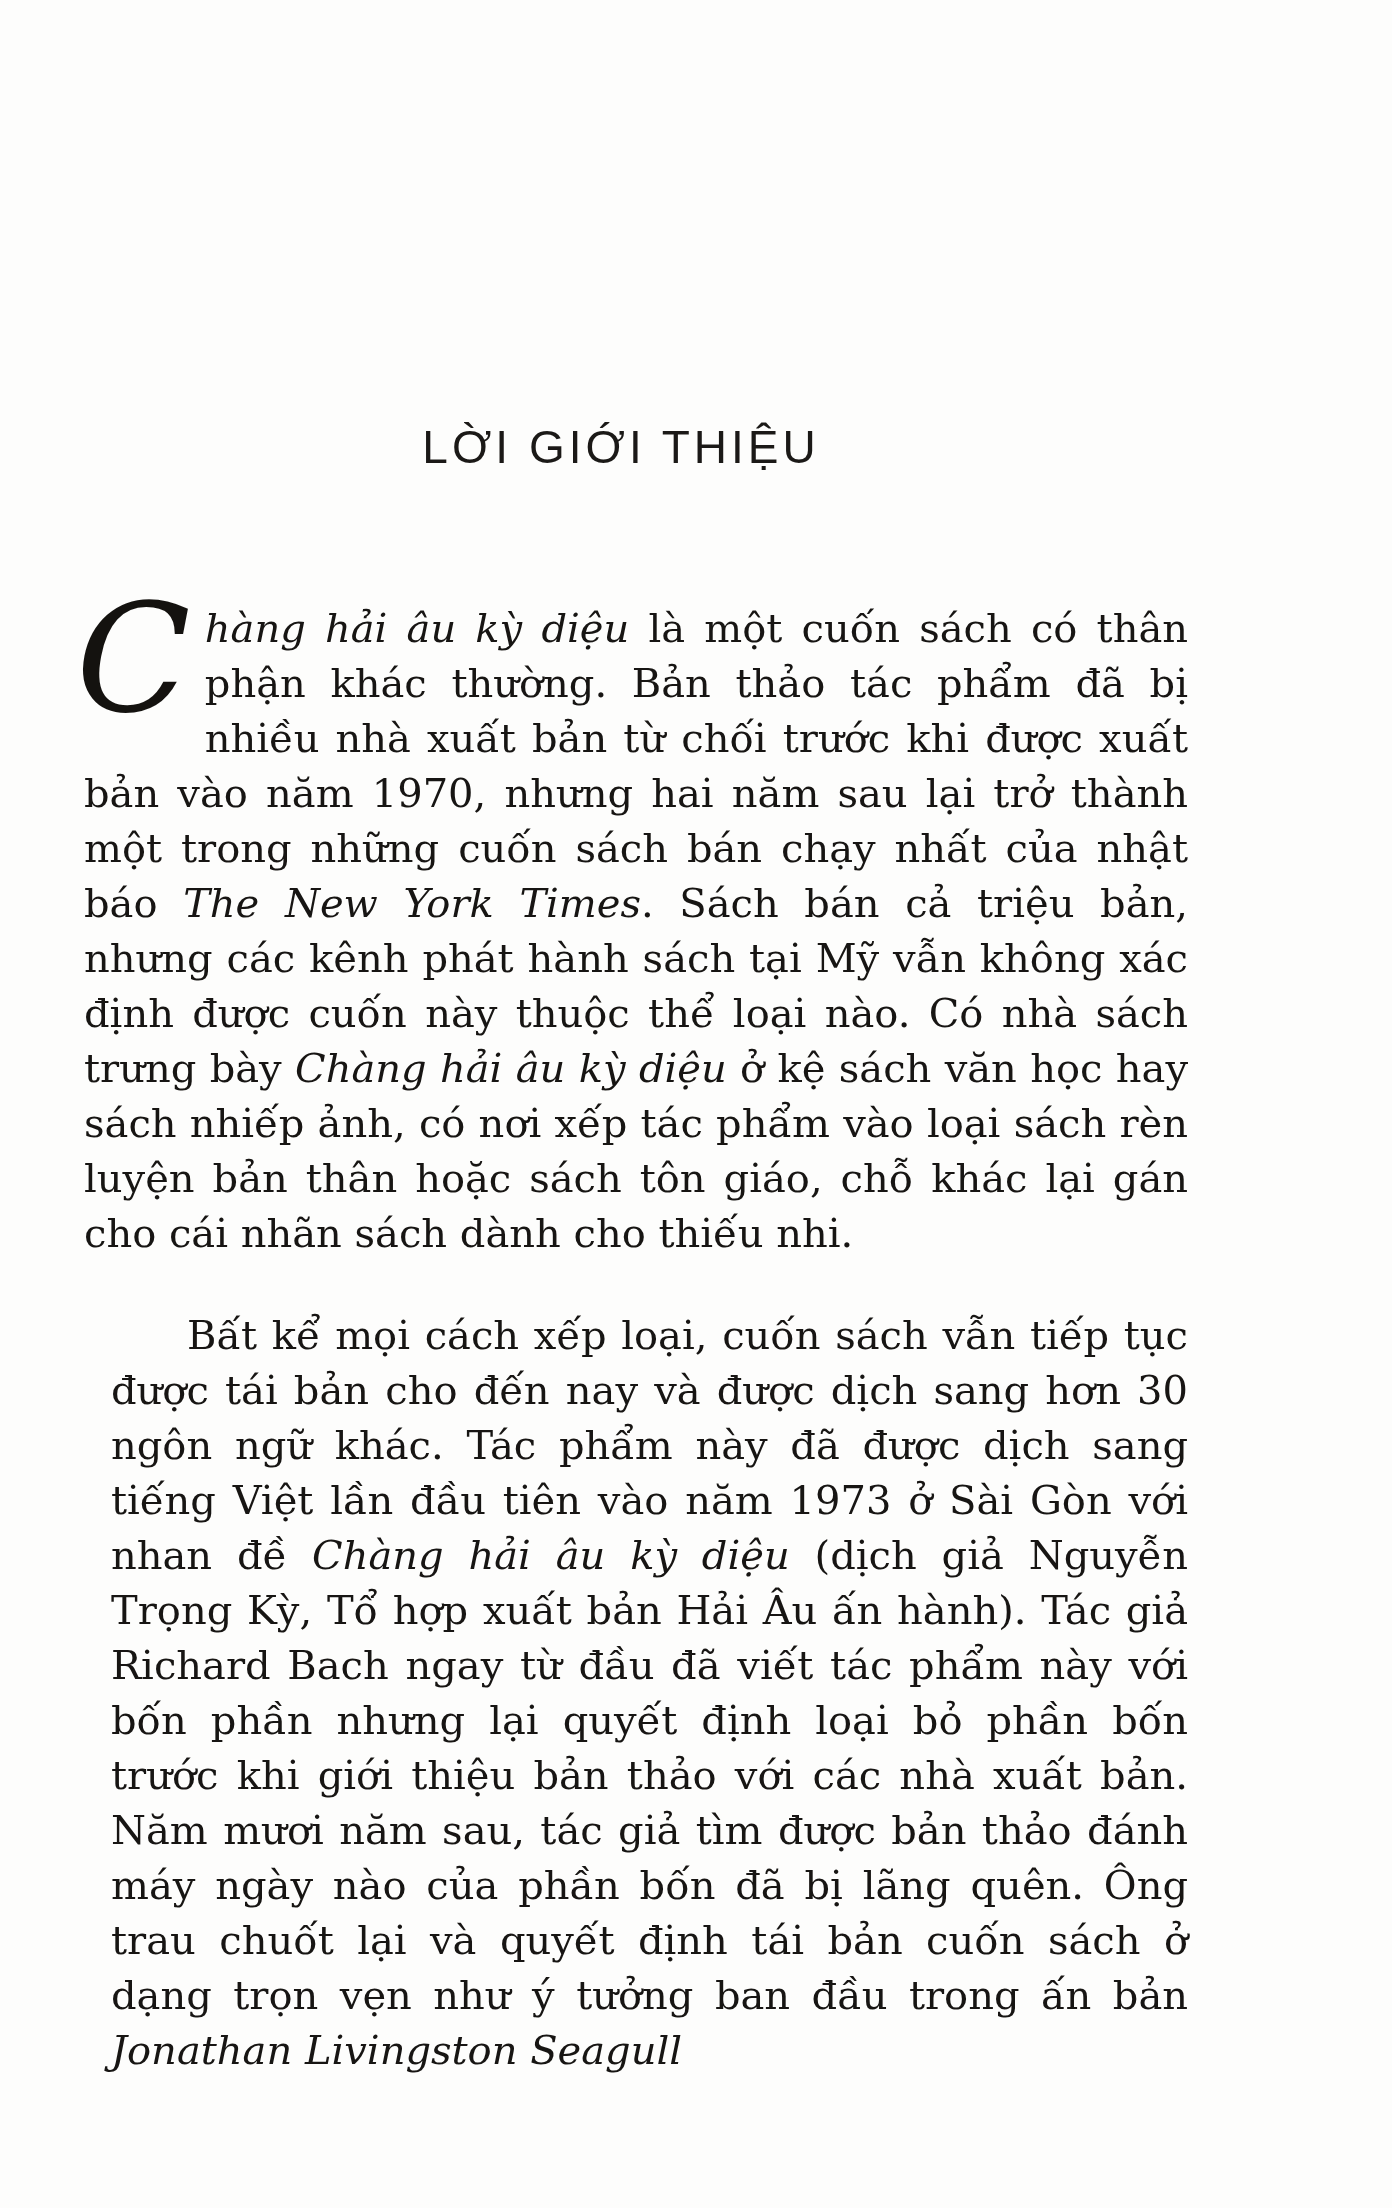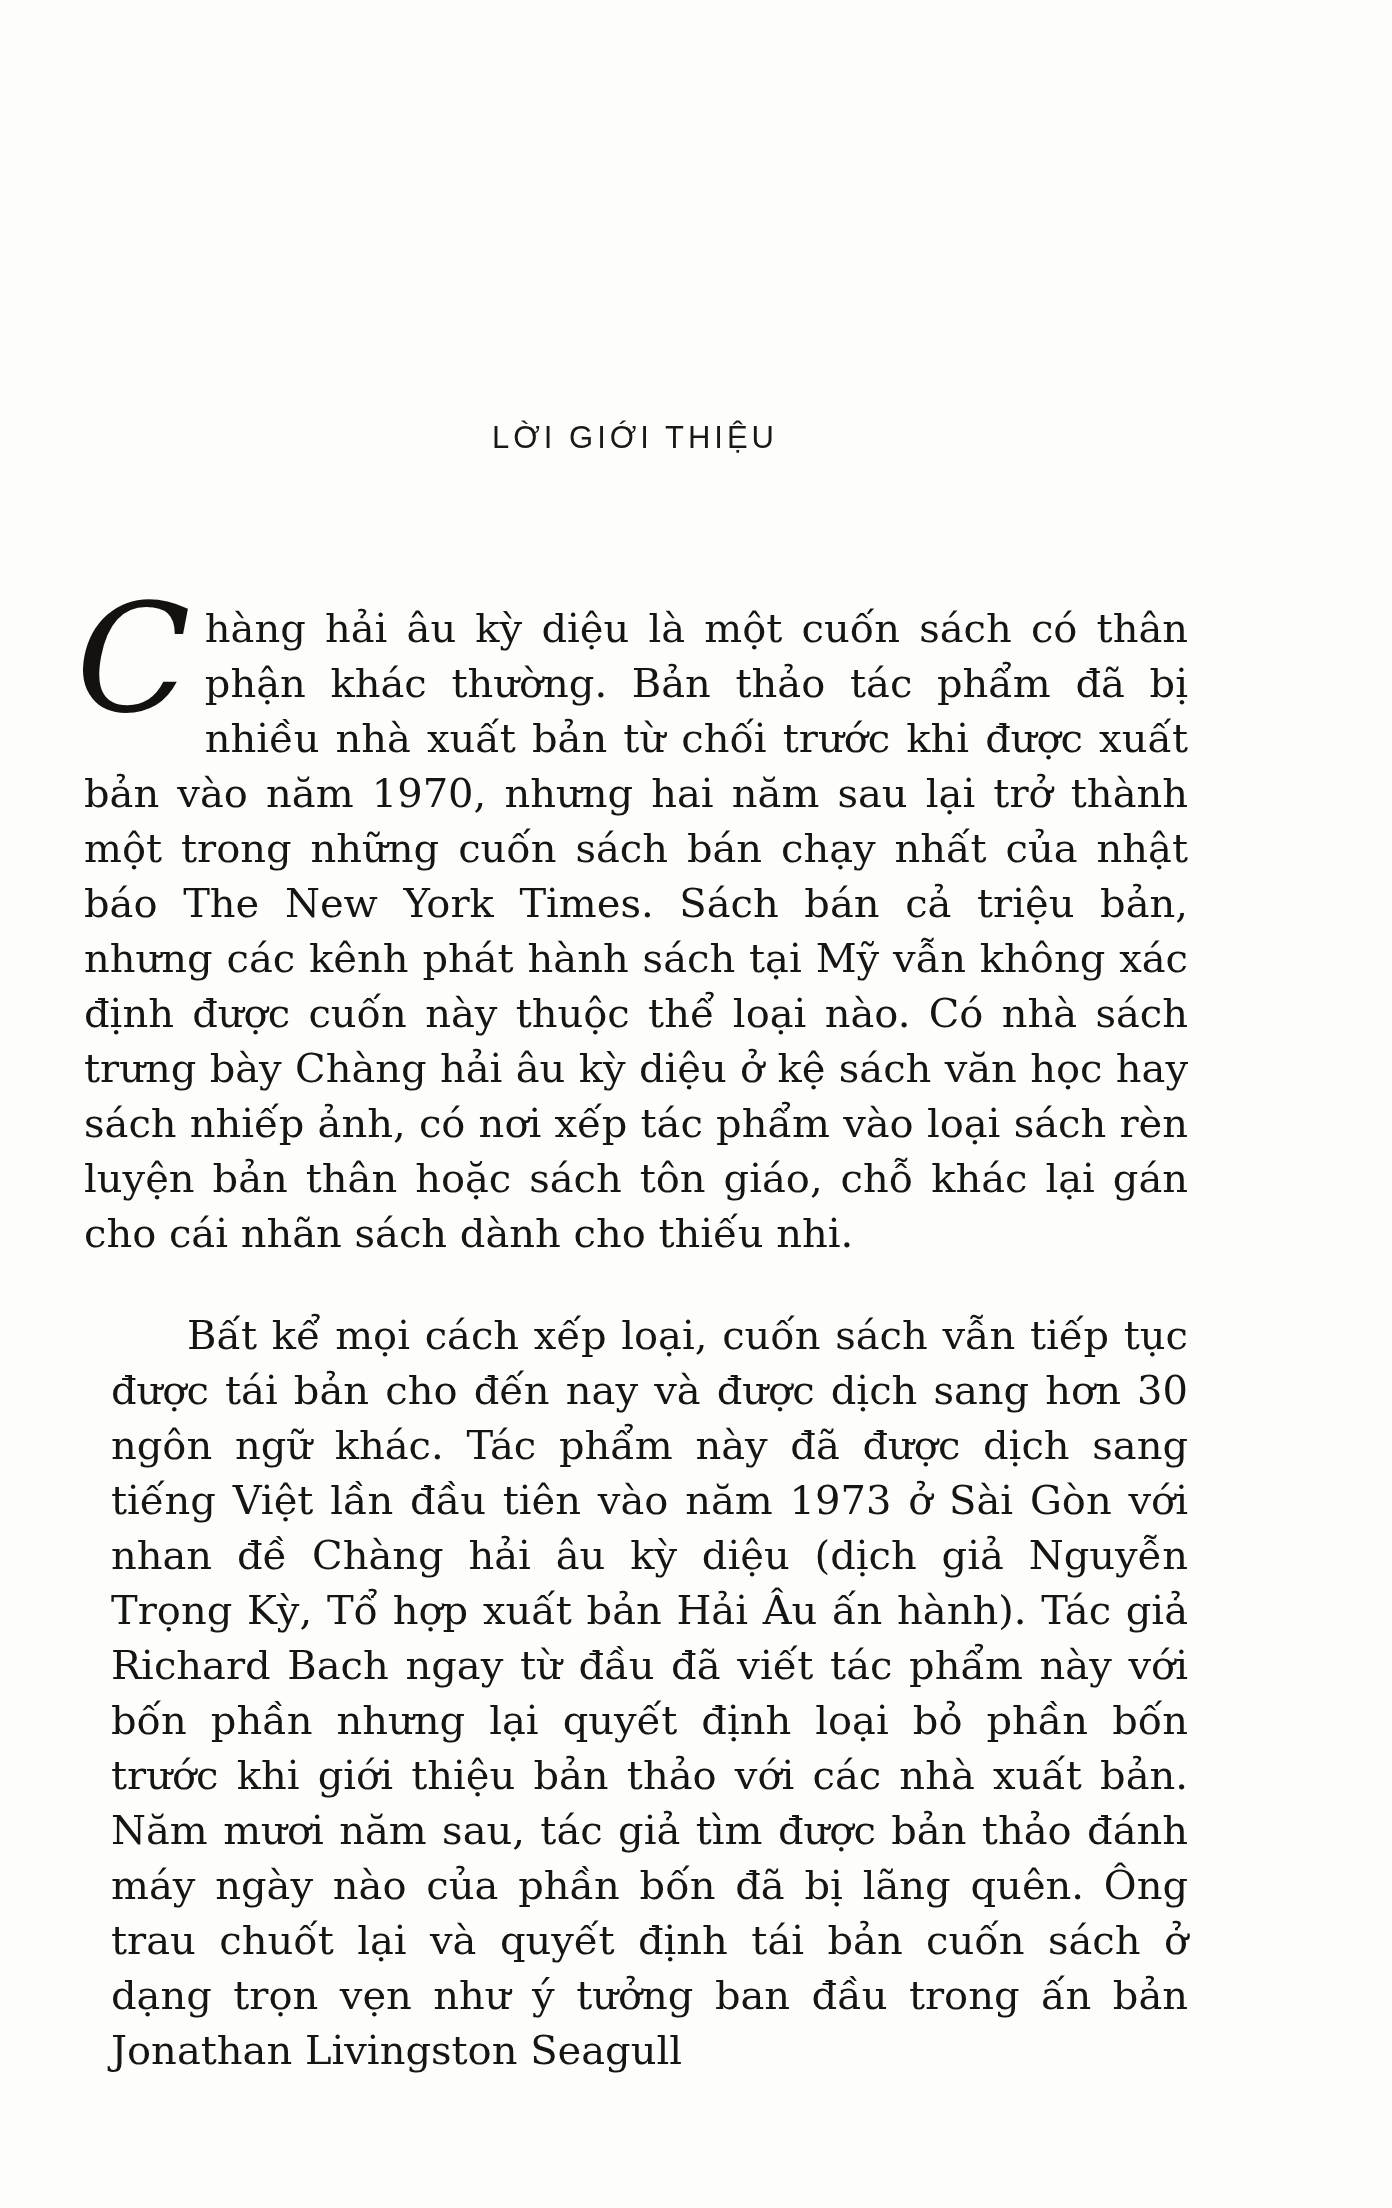--- a/index.html
+++ b/index.html
@@ -12,26 +12,26 @@
     width: 1392px;
     height: 2208px;
     background: #fdfdfc;
     overflow: hidden;
     color: #171513;
     font-family: "DejaVu Serif", "Liberation Serif", serif;
   }
   .chapter-title {
     position: absolute;
     top: 420px;
-    left: 635px;
+    left: 621px;
     transform: translateX(-50%);
     margin: 0;
     font-family: "Liberation Sans", "DejaVu Sans", sans-serif;
     font-weight: 500;
-    font-size: 31px;
+    font-size: 46px;
     letter-spacing: 4px;
     white-space: nowrap;
     color: #1b1917;
   }
   .body-text {
     position: absolute;
     top: 601px;
     left: 84px;
     width: 1104px;
     font-size: 40px;
@@ -42,20 +42,21 @@
   .para {
     margin: 0;
     padding: 0;
   }
   .para.indent {
     text-indent: 76px;
     margin-top: 47px;
     margin-left: 27px;
   }
   .italic {
+    font-style: italic;
   }
   .dropcap {
     float: left;
     font-style: italic;
     font-weight: 400;
     font-size: 150px;
     line-height: 112px;
     height: 112px;
     margin: 2px 14px 0 -8px;
     color: #14120f;

